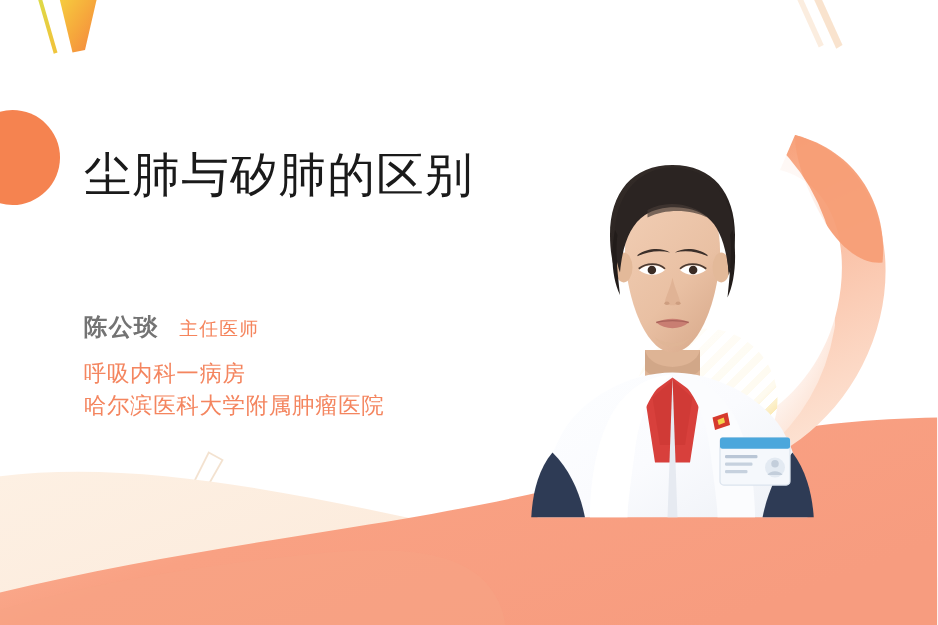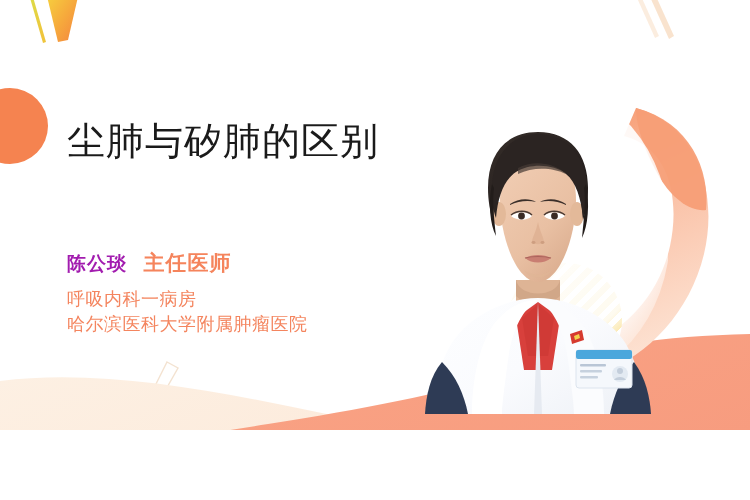--- a/index.html
+++ b/index.html
@@ -3,21 +3,21 @@
 <meta charset="utf-8">
 <style>
   html, body {
     margin: 0;
     padding: 0;
     background: #ffffff;
   }
   #slide {
     position: relative;
     width: 750px;
-    height: 430px;
+    height: 500px;
     overflow: hidden;
     background: #ffffff;
     font-family: "Liberation Sans", "DejaVu Sans", sans-serif;
   }
 
   
   .bg-layer {
     position: absolute;
     inset: 0;
     overflow: hidden;
@@ -73,26 +73,26 @@
   }
   .byline {
     position: absolute;
     left: 67px;
     top: 249px;
     white-space: nowrap;
   }
   .byline .name {
     font-size: 19px;
     font-weight: bold;
-    color: #a21caf;
+    color: #737373;
     letter-spacing: 1px;
   }
   .byline .role {
-    font-size: 21px;
-    font-weight: 700;
+    font-size: 15px;
+    font-weight: 400;
     color: #F5845C;
     letter-spacing: 1px;
     margin-left: 12px;
   }
   .affil {
     position: absolute;
     left: 67px;
     top: 287px;
     font-size: 18px;
     line-height: 25px;

